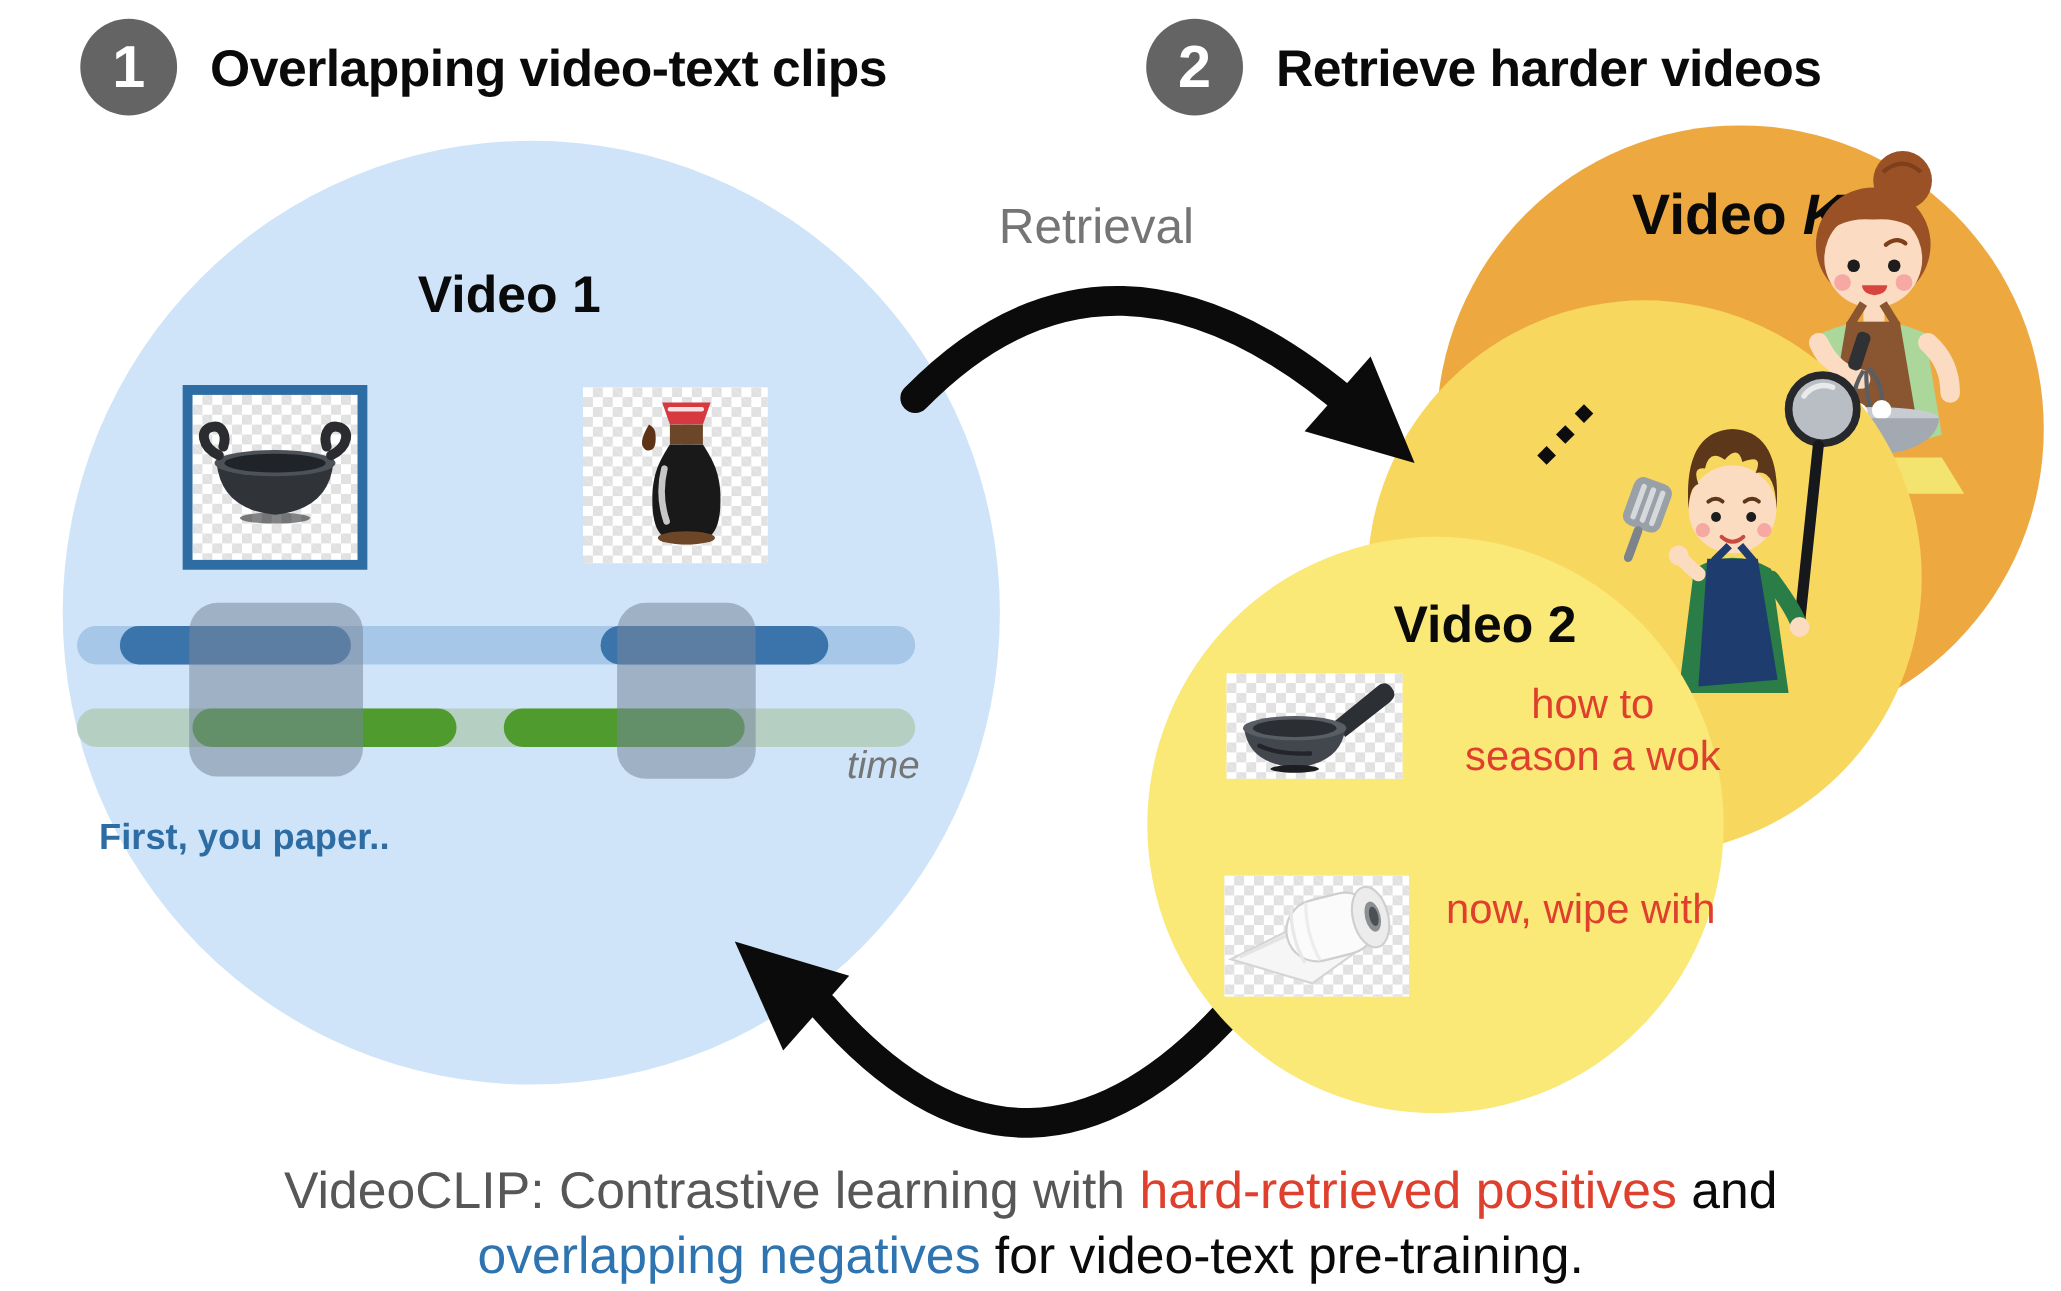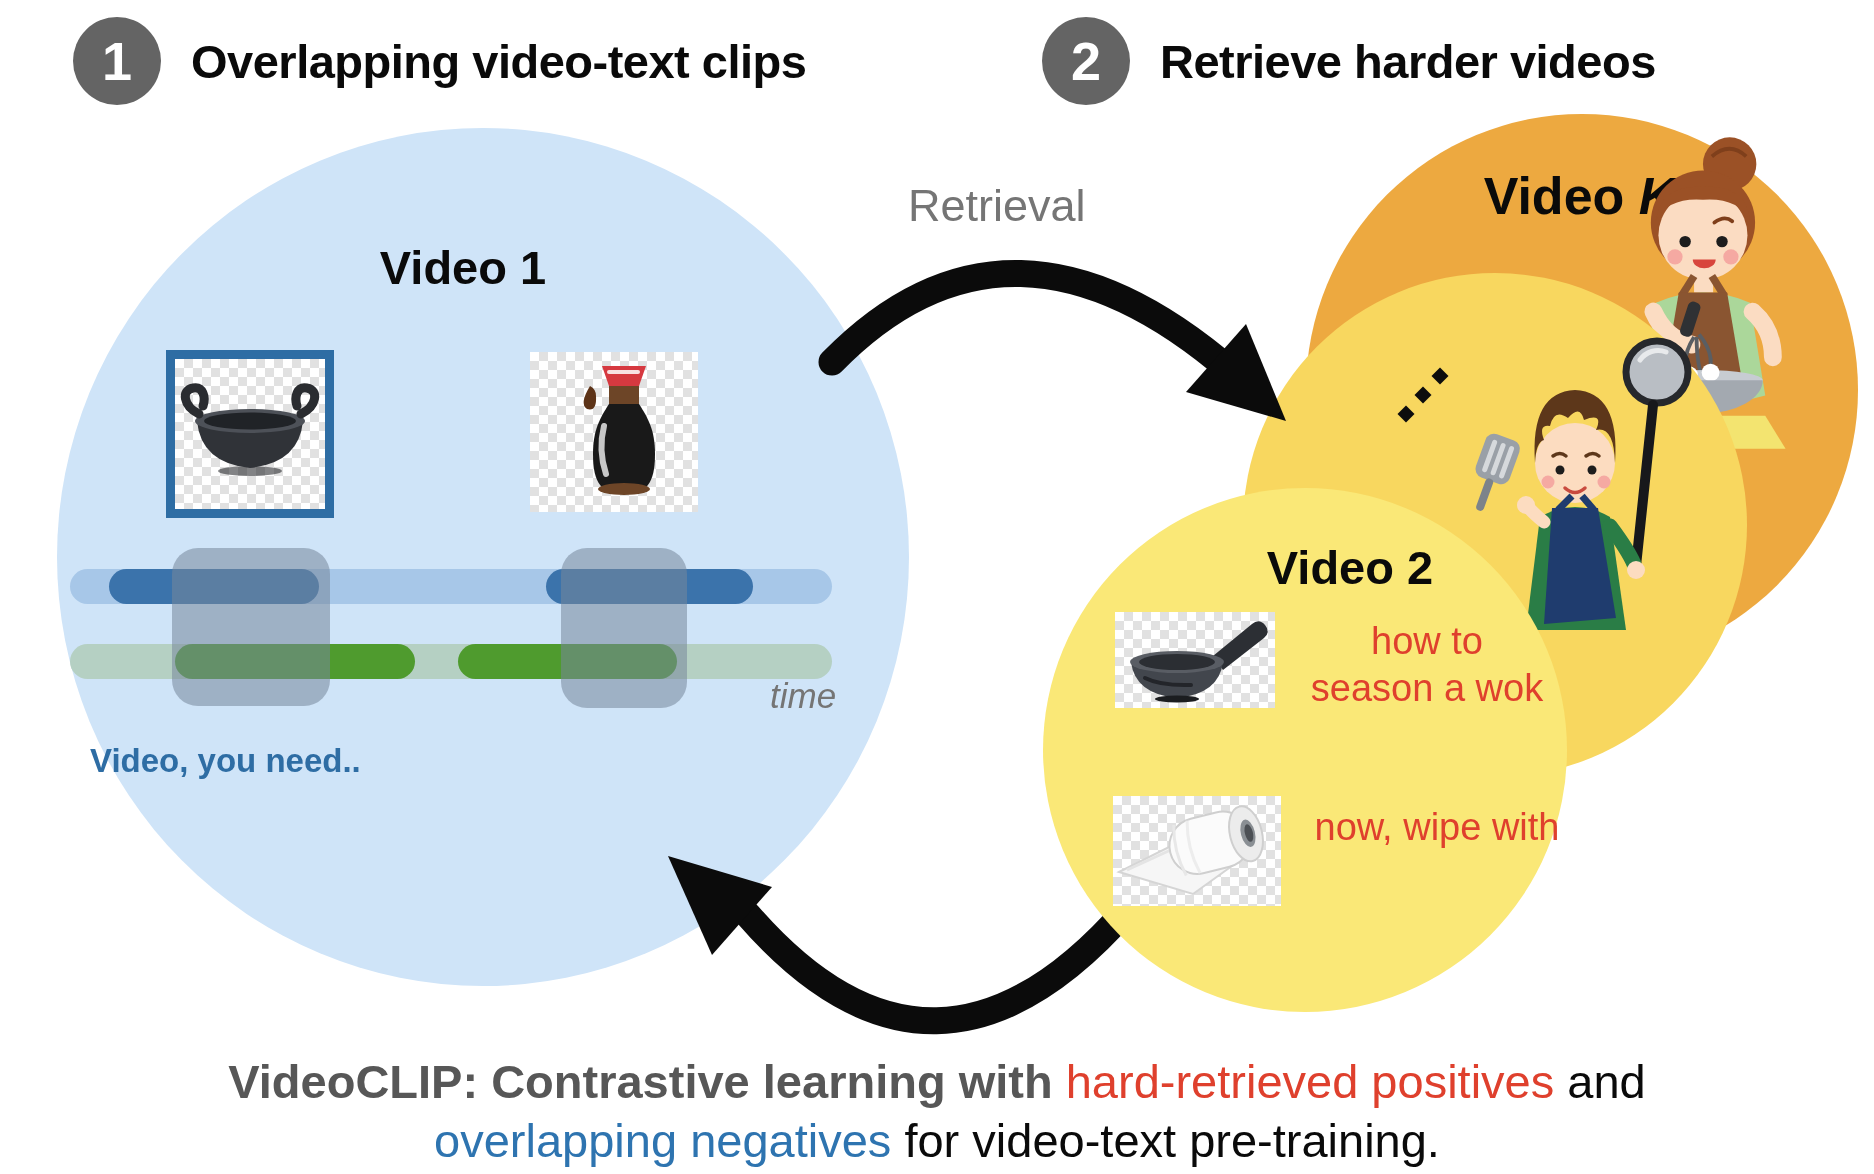--- a/index.html
+++ b/index.html
@@ -43,21 +43,21 @@
   .v2-img{position:absolute;}
   .v2-caption{position:absolute;transform:translateX(-50%);text-align:center;
     font-size:38px;line-height:47px;color:var(--red_text);white-space:nowrap;}
   
   .retrieval{position:absolute;left:908px;top:180px;font-size:45px;font-weight:normal;color:var(--gray_text);}
   .arrow-svg{position:absolute;left:0;top:0;pointer-events:none;}
   .dots{position:absolute;left:1396px;top:368px;width:56px;height:56px;}
   .dots .dot{position:absolute;width:12px;height:12px;background:#0d0d0d;transform:rotate(45deg);}
   .footer{position:absolute;left:0;top:1052px;width:100%;text-align:center;
     font-size:47px;line-height:59px;color:var(--heading_black);}
-  .footer .gray{color:var(--caption_gray);font-weight:bold;}
+  .footer .gray{color:var(--caption_gray);}
   .footer .red{color:var(--red_text);}
   .footer .blue{color:var(--blue_text);}
   .italic{font-style:italic;}
 </style>
 </head>
 <body>
 
 <div class="canvas">
 
   <div class="step" style="left:73px;top:17px;">
@@ -102,21 +102,21 @@
 
     <div class="track" style="left:13px;top:516px;width:762px;background:var(--track_green);"></div>
     <div class="seg" style="left:118px;top:516px;width:240px;background:var(--seg_green);"></div>
     <div class="seg" style="left:401px;top:516px;width:219px;background:var(--seg_green);"></div>
 
     <div class="overlap-box" style="left:115px;top:420px;width:158px;height:158px;"></div>
     <div class="overlap-box" style="left:504px;top:420px;width:126px;height:160px;"></div>
 
     <div class="time-label" style="left:713px;top:548px;">time</div>
 
-    <div class="transcript blue" style="left:33px;top:614px;">Video, you need..</div>
+    <div class="transcript blue" style="left:33px;top:614px;">First, you paper..</div>
   </div>
 
   <svg class="arrow-svg" width="1874" height="1174">
     <path d="M 1128 908 Q 935 1130 748 915" fill="none" stroke="#0b0b0b" stroke-width="27" stroke-linecap="round"></path>
     <polygon points="668,856 772,887 712,955" fill="#0b0b0b"></polygon>
   </svg>
 
   <div class="big-circle vk-circle">
     <div class="circle-title" style="left:274px;top:52px;font-size:52px;"><span>Video </span><span class="italic">K</span></div>
   </div>
@@ -203,21 +203,21 @@
     <div class="v2-img checker" style="left:72px;top:124px;width:160px;height:96px;">
       <svg width="160" height="96" viewBox="0 0 160 96">
         <path d="M98,44 L137,12 q7,-6 13,1 q6,7 -1,13 L108,58 Z" fill="#2c2f34"></path>
         <path d="M16,50 Q20,82 62,86 Q104,82 108,50 Z" fill="#42464d"></path>
         <ellipse cx="62" cy="50" rx="47" ry="11" fill="#595d64"></ellipse>
         <ellipse cx="62" cy="50" rx="38" ry="8" fill="#2b2e33"></ellipse>
         <ellipse cx="62" cy="87" rx="22" ry="3.5" fill="#1b1d20"></ellipse>
         <path d="M30,66 q16,8 46,7" stroke="#23252a" stroke-width="4" fill="none" stroke-linecap="round"></path>
       </svg>
     </div>
-    <div class="v2-caption" style="left:384px;top:130px;">
+    <div class="v2-caption" style="left:405px;top:130px;">
       <div>how to</div>
       <div>season a wok</div>
     </div>
 
     <div class="v2-img checker" style="left:70px;top:308px;width:168px;height:110px;">
       <svg width="168" height="110" viewBox="0 0 168 110">
         <path d="M6,76 L62,48 L130,62 L80,98 Z" fill="#f6f6f6" stroke="#d5d5d5" stroke-width="2"></path>
         <path d="M14,74 L62,52" stroke="#e4e4e4" stroke-width="3" fill="none"></path>
         <g transform="rotate(-14 100 46)">
           <rect x="56" y="18" width="82" height="56" rx="28" fill="#fbfbfb" stroke="#cfcfcf" stroke-width="2"></rect>

